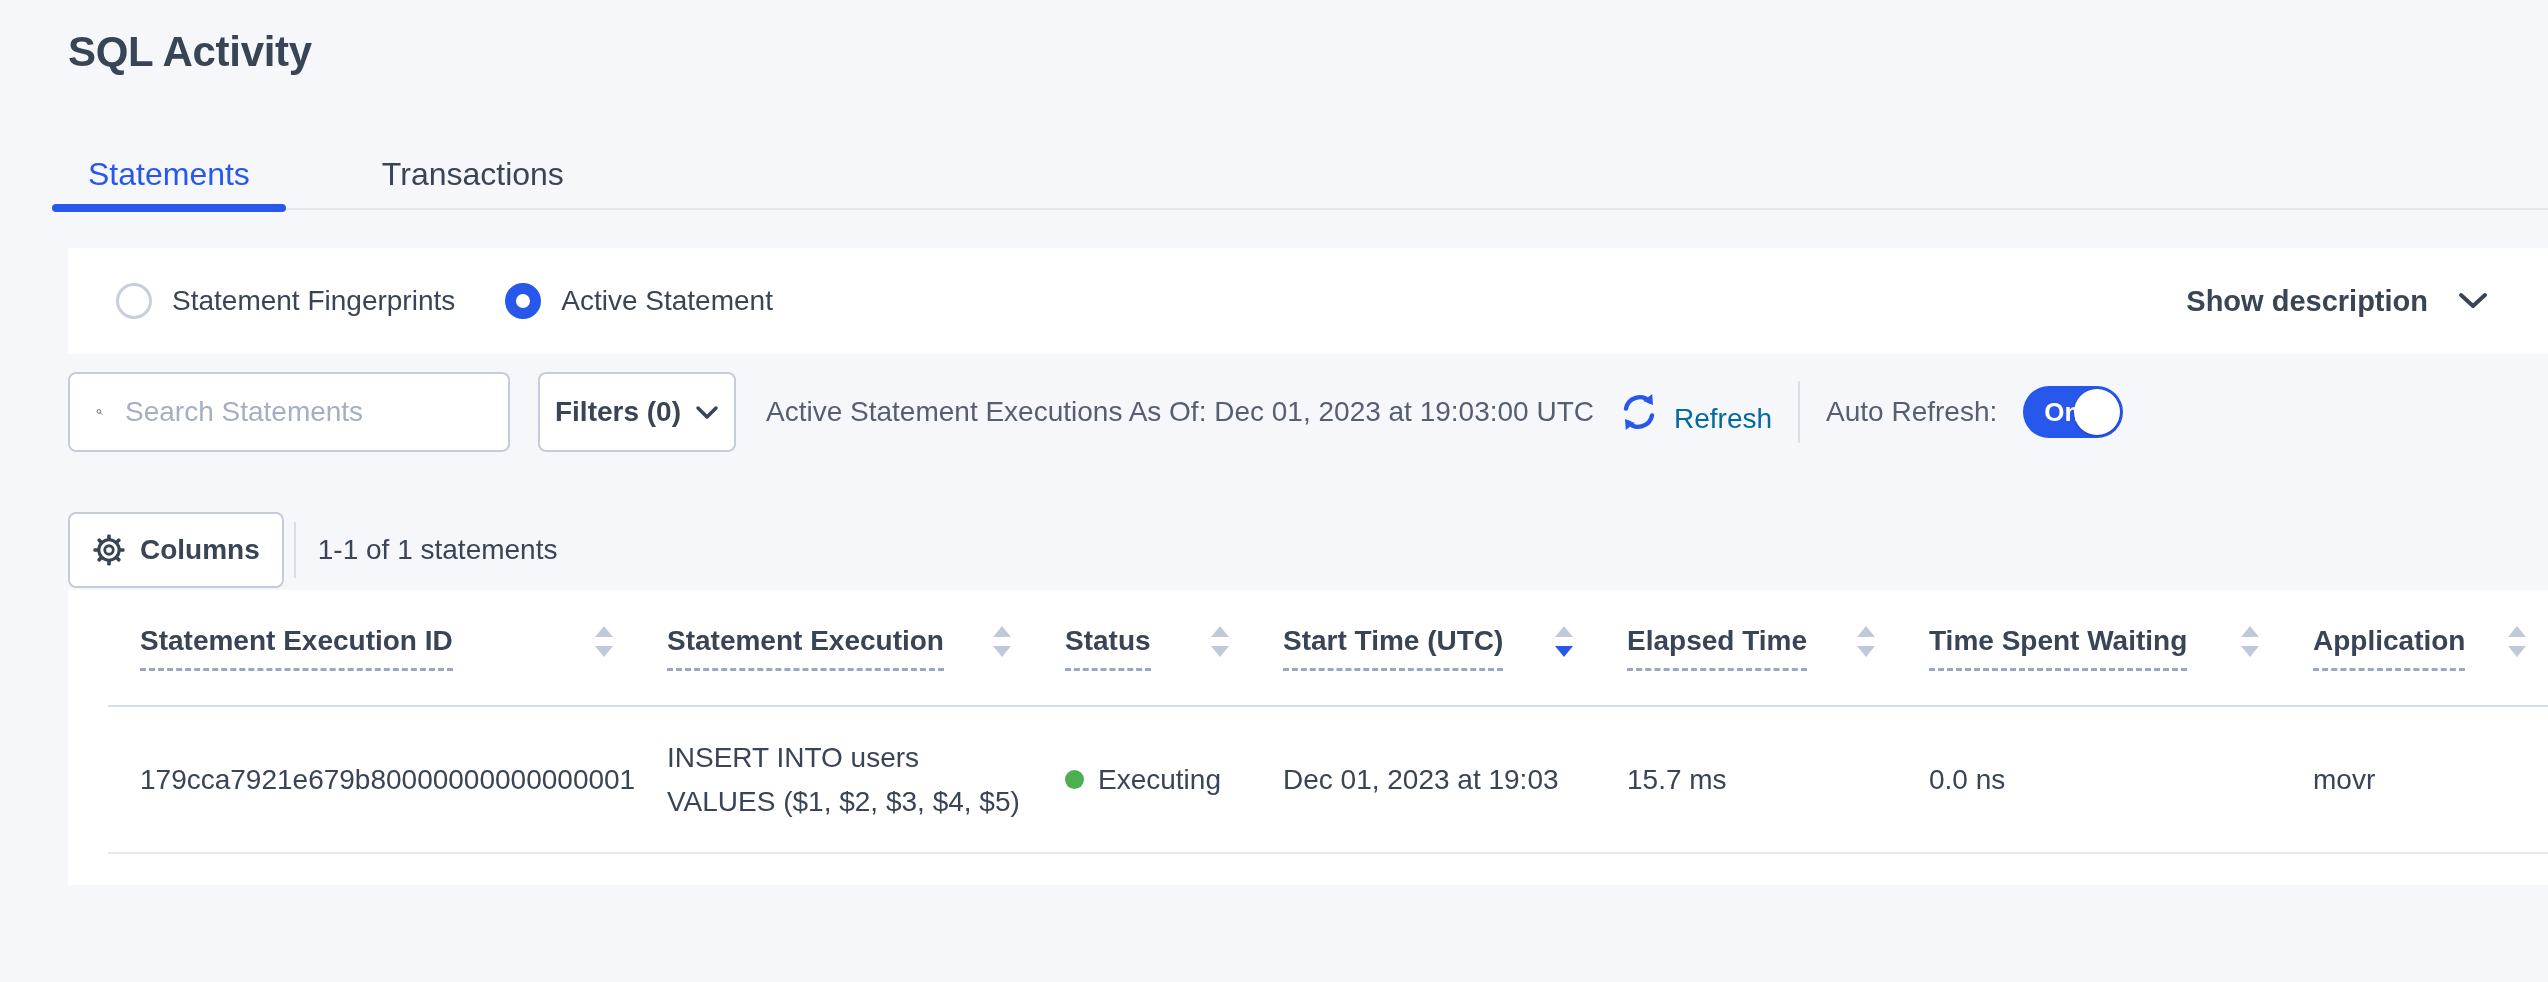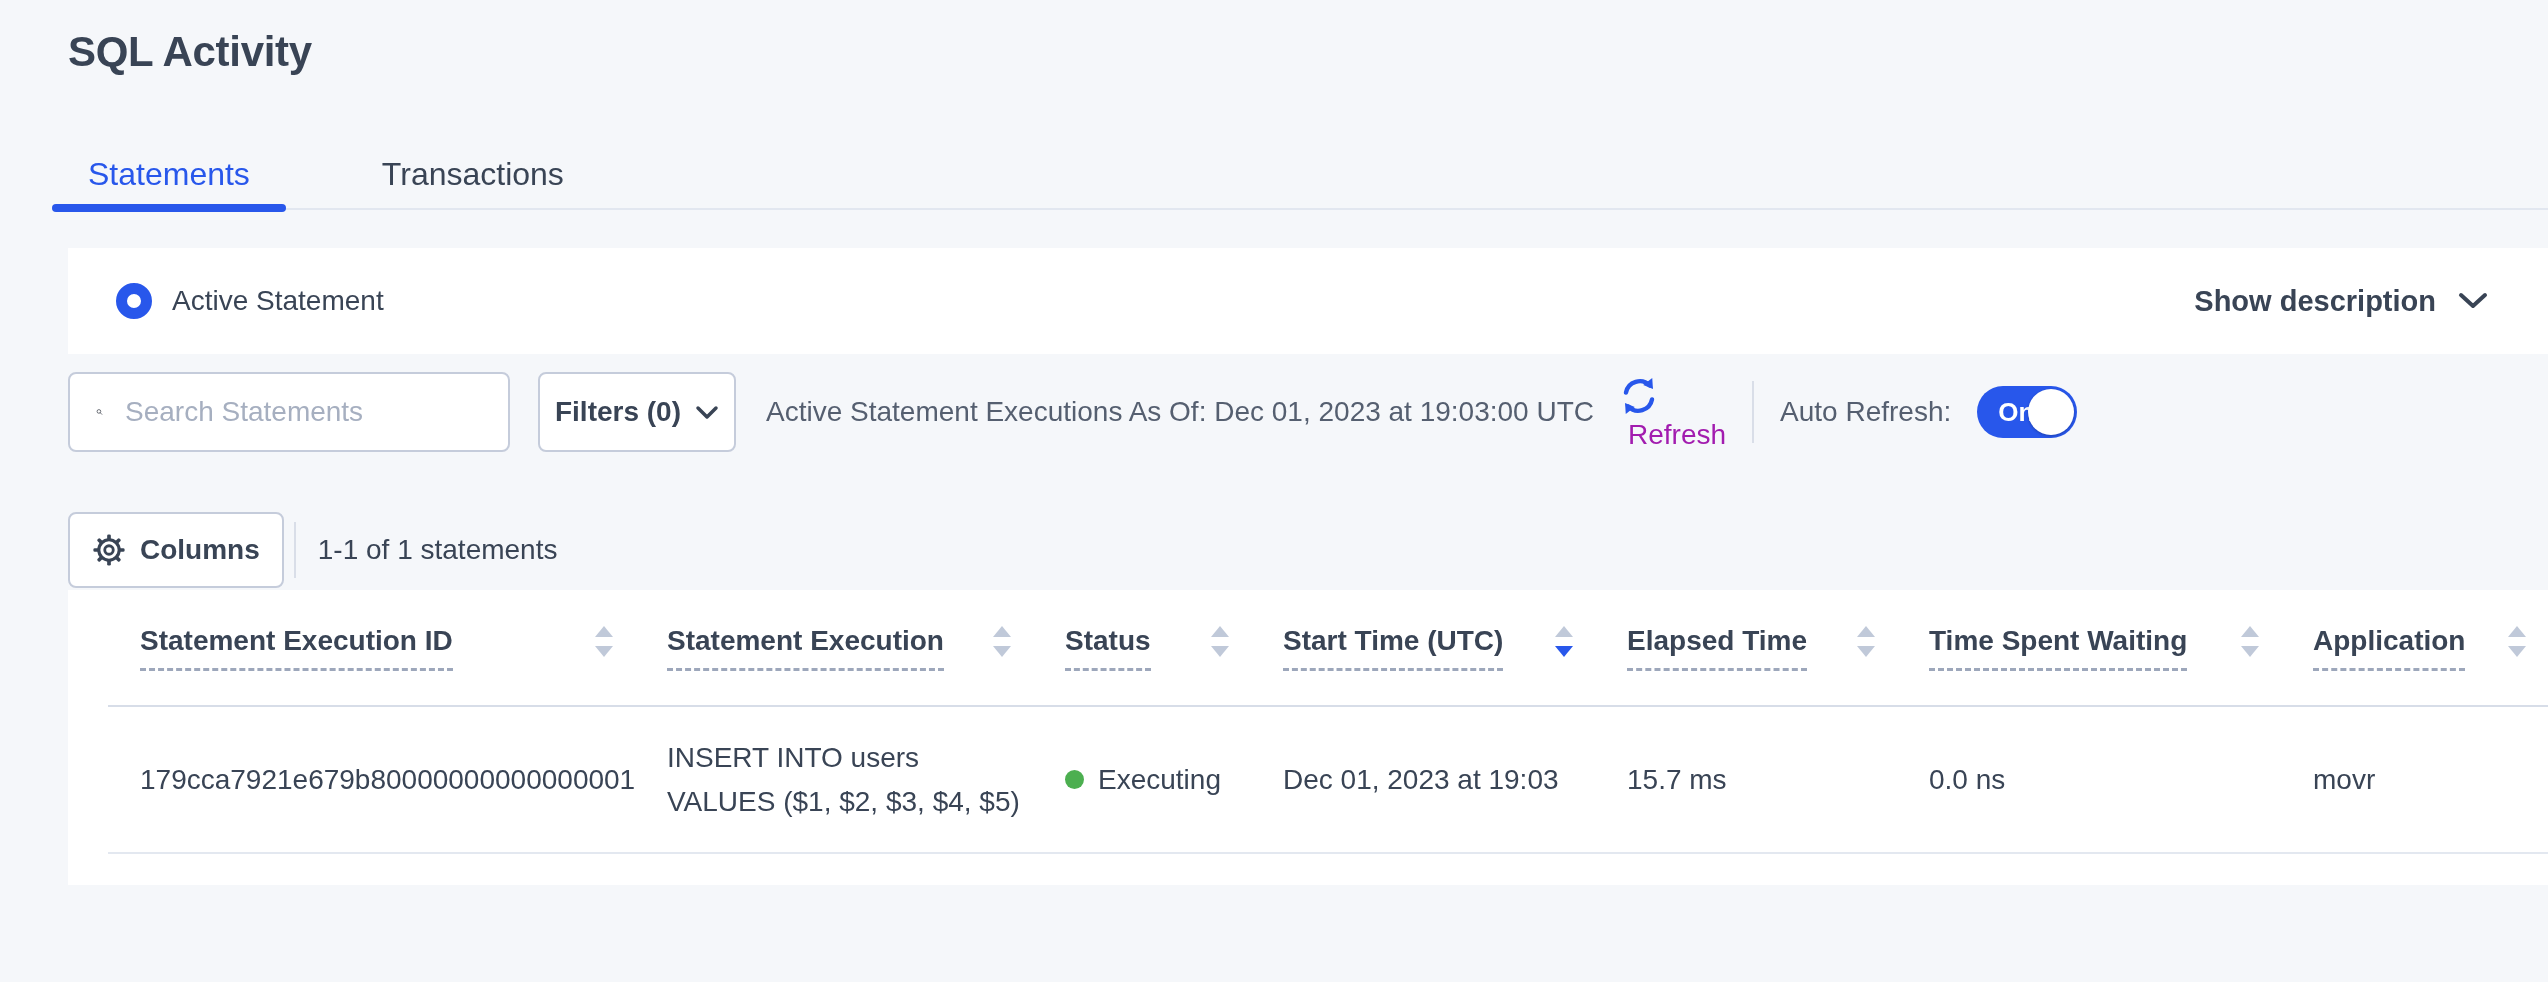--- a/index.html
+++ b/index.html
@@ -21,42 +21,42 @@
   .tab.active{color:#2857eb;}
   .tab.active::after{content:"";position:absolute;left:0;right:0;bottom:0;height:8px;background:#2857eb;border-radius:4px;z-index:2;}
   
   .radio-card{
     position:absolute;left:68px;right:0;top:248px;height:106px;background:#fff;
     display:flex;align-items:center;padding-left:48px;box-sizing:border-box;
   }
   .radio{display:flex;align-items:center;margin-right:50px;cursor:pointer;font-size:28px;color:#394455;}
   .radio-circle{width:36px;height:36px;border-radius:50%;background:#fff;border:3px solid #c8cede;box-sizing:border-box;margin-right:20px;}
   .radio.selected .radio-circle{border:11px solid #2857eb;}
-  .show-desc{position:absolute;right:60px;display:flex;align-items:center;font-size:29px;font-weight:700;color:#394455;cursor:pointer;}
+  .show-desc{position:absolute;right:60px;display:flex;align-items:center;font-size:29px;font-weight:700;color:#394455;cursor:pointer;gap:8px;}
   .show-desc svg{margin-left:22px;}
   
   .controls-row{position:absolute;left:68px;right:0;top:372px;height:80px;display:flex;align-items:center;}
   .search-box{
     width:442px;height:80px;background:#fff;border:2px solid #c5ccdb;border-radius:8px;
     display:flex;align-items:center;box-sizing:border-box;padding:0 20px 0 26px;flex:none;
   }
   .search-box input{
     border:none;outline:none;flex:1;font-size:28px;color:#394455;margin-left:20px;
     font-family:"Liberation Sans",sans-serif;background:transparent;
   }
   .search-box input::placeholder{color:#a6afc0;}
   .btn{
     height:80px;background:#fff;border:2px solid #c5ccdb;border-radius:8px;cursor:pointer;
     display:flex;align-items:center;justify-content:center;box-sizing:border-box;
     font-family:"Liberation Sans",sans-serif;font-size:28px;font-weight:700;color:#394455;
   }
   .filters-btn{width:198px;margin-left:28px;flex:none;}
   .filters-btn svg{margin-left:14px;}
   .asof{margin-left:30px;font-size:28px;color:#555f70;white-space:nowrap;}
-  .refresh{display:flex;align-items:flex-start;margin-left:22px;cursor:pointer;color:#a21caf;font-size:28px;white-space:nowrap;flex-direction:column;}
+  .refresh{display:flex;align-items:flex-end;margin-left:22px;cursor:pointer;color:#0369a1;font-size:28px;white-space:nowrap;}
   .refresh span{margin-left:12px;}
   .vdiv{width:2px;height:62px;background:#d9dee8;margin:0 26px;flex:none;}
   .auto-label{font-size:28px;color:#555f70;white-space:nowrap;}
   .toggle{
     position:relative;width:100px;height:52px;border-radius:26px;background:#2857eb;
     margin-left:26px;cursor:pointer;flex:none;
   }
   .toggle .on-label{position:absolute;left:21px;top:50%;transform:translateY(-50%);color:#fff;font-size:26px;font-weight:700;}
   .toggle .knob{position:absolute;right:3px;top:3px;width:46px;height:46px;border-radius:50%;background:#fff;box-shadow:0 1px 3px rgba(0,0,0,.25);}
   
@@ -91,20 +91,24 @@
 <body>
 
 <h1 class="page-title">SQL Activity</h1>
 
 <div class="tabs">
   <div class="tab active"><span>Statements</span></div>
   <div class="tab"><span>Transactions</span></div>
 </div>
 
 <div class="radio-card">
+  <label class="radio">
+    <span class="radio-circle"></span>
+    <span>Statement Fingerprints</span>
+  </label>
   <label class="radio selected">
     <span class="radio-circle"></span>
     <span>Active Statement</span>
   </label>
   <div class="show-desc">
     <span>Show description</span>
     <svg width="30" height="18" viewBox="0 0 30 18">
         <polyline points="3,3 15,14 27,3" fill="none" stroke="#394455" stroke-width="4" stroke-linecap="round" stroke-linejoin="round"></polyline>
       </svg>
   </div>

